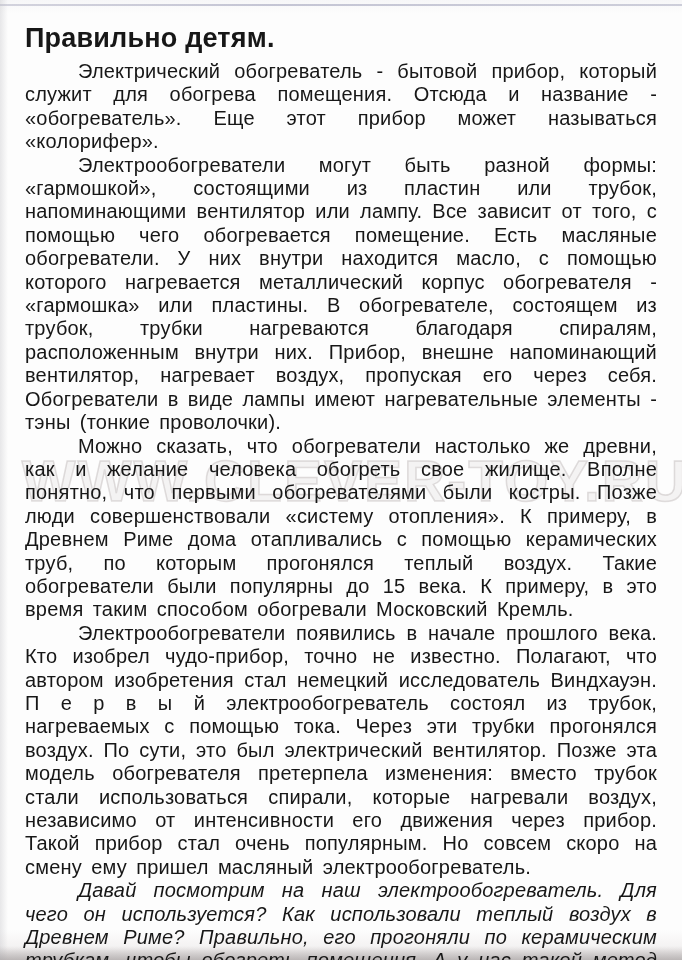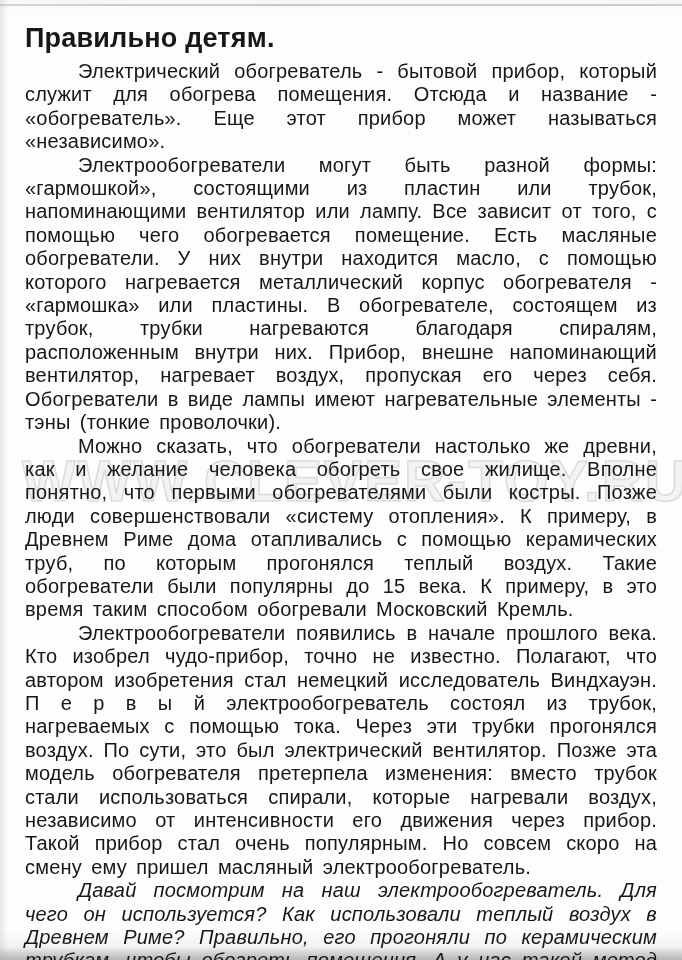--- a/index.html
+++ b/index.html
@@ -91,21 +91,21 @@
 
 <div class="page">
   <div class="scan-top-line"></div>
   <div class="scan-left-edge"></div>
 
   <div class="watermark">www.clever-toy.ru</div>
 
   <div class="content">
     <h1 class="doc-title">Правильно детям.</h1>
 
-    <p class="body-par">Электрический обогреватель - бытовой прибор, который служит для обогрева помещения. Отсюда и название - «обогреватель». Еще этот прибор может называться «независимо».</p>
+    <p class="body-par">Электрический обогреватель - бытовой прибор, который служит для обогрева помещения. Отсюда и название - «обогреватель». Еще этот прибор может называться «колорифер».</p>
 
     <p class="body-par">Электрообогреватели могут быть разной формы: «гармошкой», состоящими из пластин или трубок, напоминающими вентилятор или лампу. Все зависит от того, с помощью чего обогревается помещение. Есть масляные обогреватели. У них внутри находится масло, с помощью которого нагревается металлический корпус обогревателя - «гармошка» или пластины. В обогревателе, состоящем из трубок, трубки нагреваются благодаря спиралям, расположенным внутри них. Прибор, внешне напоминающий вентилятор, нагревает воздух, пропуская его через себя. Обогреватели в виде лампы имеют нагревательные элементы - тэны (тонкие проволочки).</p>
 
     <p class="body-par">Можно сказать, что обогреватели настолько же древни, как и желание человека обогреть свое жилище. Вполне понятно, что первыми обогревателями были костры. Позже люди совершенствовали «систему отопления». К примеру, в Древнем Риме дома отапливались с помощью керамических труб, по которым прогонялся теплый воздух. Такие обогреватели были популярны до 15 века. К примеру, в это время таким способом обогревали Московский Кремль.</p>
 
     <p class="body-par">Электрообогреватели появились в начале прошлого века. Кто изобрел чудо-прибор, точно не известно. Полагают, что автором изобретения стал немецкий исследователь Виндхауэн. П е р в ы й электрообогреватель состоял из трубок, нагреваемых с помощью тока. Через эти трубки прогонялся воздух. По сути, это был электрический вентилятор. Позже эта модель обогревателя претерпела изменения: вместо трубок стали использоваться спирали, которые нагревали воздух, независимо от интенсивности его движения через прибор. Такой прибор стал очень популярным. Но совсем скоро на смену ему пришел масляный электрообогреватель.</p>
 
     <p class="body-par italic">Давай посмотрим на наш электрообогреватель. Для чего он используется? Как использовали теплый воздух в Древнем Риме? Правильно, его прогоняли по керамическим трубкам, чтобы обогреть помещения. А у нас такой метод применялся? Когда появился первый электрообогреватель? Каким он был?</p>
   </div>
 

